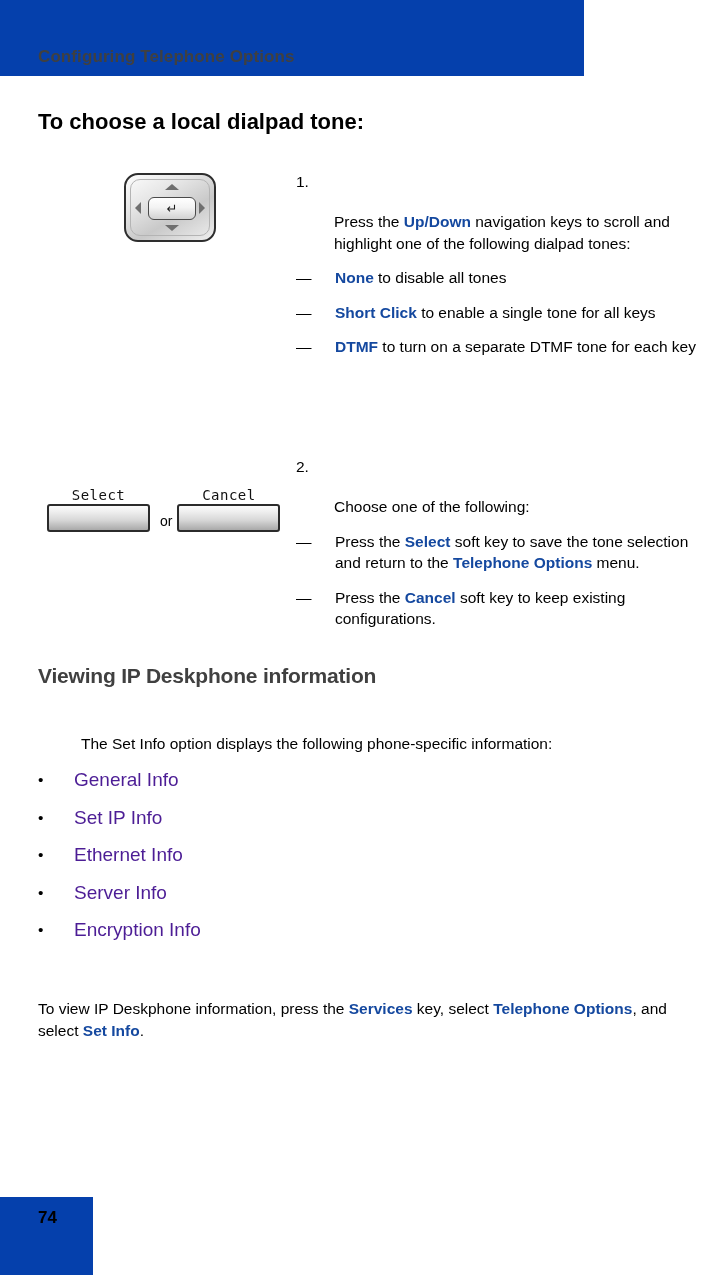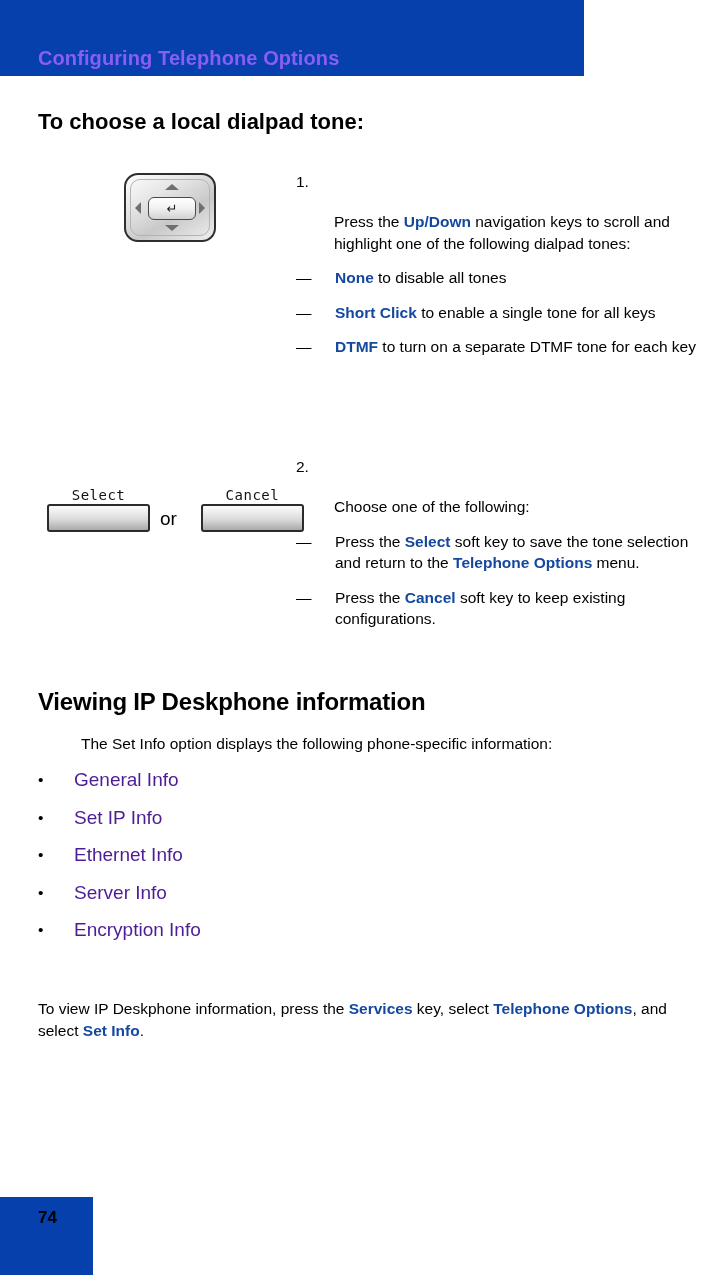--- a/index.html
+++ b/index.html
@@ -21,22 +21,22 @@
     left: 0;
     top: 0;
     width: 584px;
     height: 76px;
     background: #0540ac;
   }
   .header-title {
     position: absolute;
     left: 38px;
     top: 47px;
-    color: #8b5cf6;
-    font-size: 20px;
+    color: #404040;
+    font-size: 17px;
     font-weight: bold;
     letter-spacing: 0.1px;
     white-space: nowrap;
   }
 
   
   .content {
     position: absolute;
     left: 0;
     top: 76px;
@@ -208,34 +208,34 @@
   }
   .softkey-btn {
     width: 103px;
     height: 28px;
     border: 2px solid #2b2b2b;
     border-radius: 3px;
     background: linear-gradient(to bottom, #fbfbfb 0%, #f0f0f0 22%, #d8d8d8 58%, #a9a9a9 100%);
     box-sizing: border-box;
   }
   .softkey-or {
-    font-size: 19px;
+    font-size: 14px;
     color: #000000;
-    padding: 0 23px 4px 9px;
+    padding: 0 4px 4px 9px;
     line-height: 1;
   }
 
   
   .section-heading {
     position: absolute;
     left: 38px;
-    top: 612px;
-    font-size: 24px;
-    font-weight: bold;
-    color: #000000;
+    top: 588px;
+    font-size: 21px;
+    font-weight: bold;
+    color: #404040;
     letter-spacing: -0.2px;
     white-space: nowrap;
   }
   .body-para {
     position: absolute;
     left: 38px;
     font-size: 15.5px;
     color: #000000;
     line-height: 21.5px;
     width: 660px;

